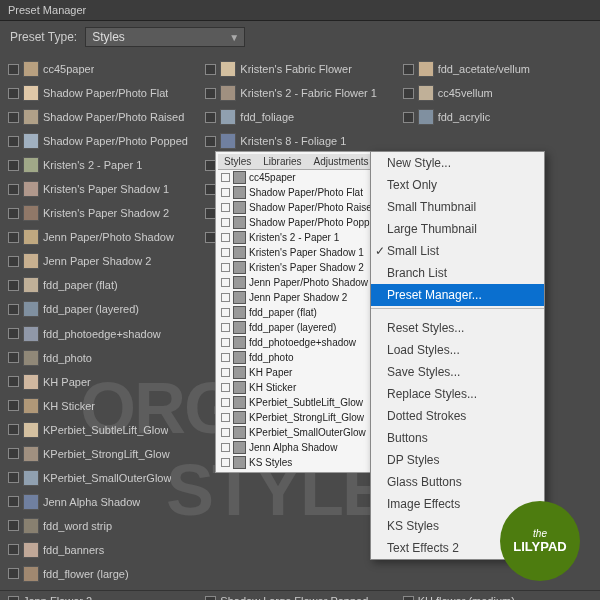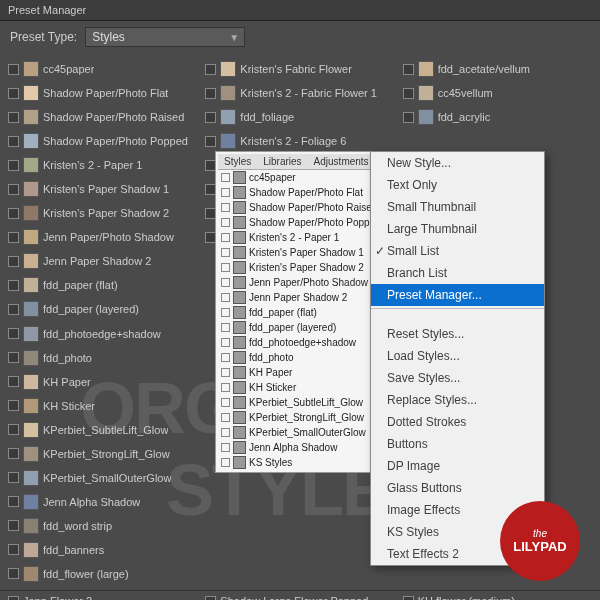--- a/index.html
+++ b/index.html
@@ -136,21 +136,21 @@
     }
 
     .menu-item.highlighted {
       background: #0a6fcf;
       color: white;
     }
 
     .menu-item.separator-before {
       border-top: 1px solid #bbb;
       margin-top: 2px;
-      padding-top: 18px;
+      padding-top: 12px;
     }
 
     .menu-item.checked::before {
       content: '✓';
       position: absolute;
       left: 4px;
     }
 
     
     .styles-panel-bg {
@@ -224,21 +224,21 @@
       text-transform: uppercase;
     }
 
     
     .logo-badge {
       position: absolute;
       bottom: 30px;
       right: 20px;
       width: 80px;
       height: 80px;
-      background: #b91c1c;
+      background: #4d7c0f;
       border-radius: 50%;
       display: flex;
       flex-direction: column;
       align-items: center;
       justify-content: center;
       z-index: 200;
     }
 
     .logo-badge .the {
       font-size: 10px;
@@ -324,21 +324,21 @@
         <span class="style-label">fdd_acrylic</span>
       </div>
       <div class="style-item">
         <div class="checkbox"></div>
         <div class="swatch" style="background: rgb(160, 176, 192);"></div>
         <span class="style-label">Shadow Paper/Photo Popped</span>
       </div>
       <div class="style-item">
         <div class="checkbox"></div>
         <div class="swatch" style="background: rgb(112, 128, 160);"></div>
-        <span class="style-label">Kristen's 2 - Foliage 6</span>
+        <span class="style-label">Kristen's 8 - Foliage 1</span>
       </div>
       <div class="style-item"></div>
       <div class="style-item">
         <div class="checkbox"></div>
         <div class="swatch" style="background: rgb(160, 168, 136);"></div>
         <span class="style-label">Kristen's 2 - Paper 1</span>
       </div>
       <div class="style-item">
         <div class="checkbox"></div>
         <div class="swatch" style="background: rgb(136, 128, 112);"></div>
@@ -613,21 +613,21 @@
         <div class="menu-item">Large Thumbnail</div>
         <div class="menu-item checked">Small List</div>
         <div class="menu-item">Branch List</div>
         <div class="menu-item highlighted">Preset Manager...</div>
         <div class="menu-item separator-before">Reset Styles...</div>
         <div class="menu-item">Load Styles...</div>
         <div class="menu-item">Save Styles...</div>
         <div class="menu-item">Replace Styles...</div>
         <div class="menu-item">Dotted Strokes</div>
         <div class="menu-item">Buttons</div>
-        <div class="menu-item">DP Image</div>
+        <div class="menu-item">DP Styles</div>
         <div class="menu-item">Glass Buttons</div>
         <div class="menu-item">Image Effects</div>
         <div class="menu-item">KS Styles</div>
         <div class="menu-item">Text Effects 2</div>
       </div>
   </div>
 
   <div class="logo-badge">
     <span class="the">the</span>
     <span class="lilypad">LILYPAD</span>

